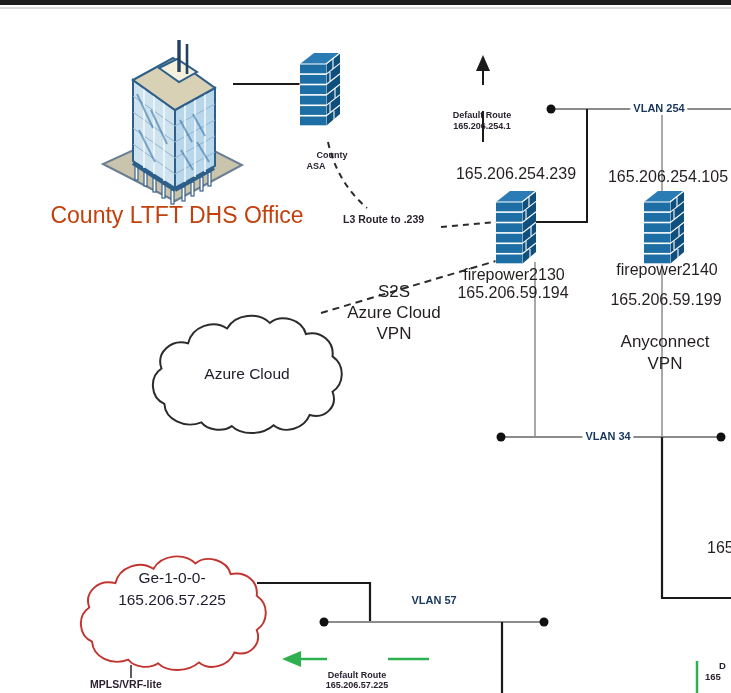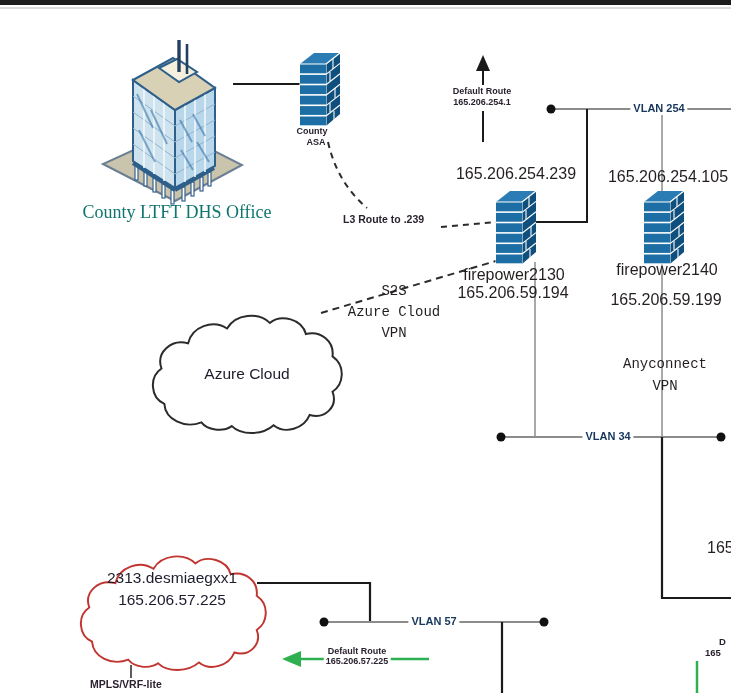--- a/index.html
+++ b/index.html
@@ -5,25 +5,25 @@
   html,body{margin:0;padding:0;}
   body{
     width:731px;height:693px;position:relative;overflow:hidden;background:#ffffff;
     font-family:"Liberation Sans",sans-serif;color:#1f1f1f;
   }
   .topbar{position:absolute;left:0;top:0;width:731px;height:5px;background:#1c1c1c;}
   .topline{position:absolute;left:0;top:7px;width:731px;height:2px;background:#dcdcdc;}
   .lbl{position:absolute;white-space:nowrap;color:#241f1f;}
   .ctr{transform:translateX(-50%);text-align:center;}
   .big{font-size:16px;line-height:18px;}
-  .blk{line-height:21px;font-size:14px;font-family:Liberation Mono, monospace;}
-  .small{font-size:9px;font-weight:bold;line-height:11px;color:#2b2230;}
+  .blk{line-height:21px;font-size:17px;}
+  .small{font-size:9px;font-weight:bold;line-height:11px;color:#2b2230;margin-top:24px;}
   .vlan{font-size:11px;font-weight:bold;color:#16365c;background:#fff;padding:0 3px;line-height:13px;}
   .routebold{font-size:10.5px;font-weight:bold;color:#2b2230;}
-  .title{font-size:18px;color:#0f766e;font-family:Liberation Serif, serif;}
+  .title{font-size:23px;color:#c2410c;}
   .cloudtxt{font-size:15.5px;line-height:21.5px;color:#1c1c2e;}
   .whitebg{background:#fff;padding:0 2px;}
   svg{position:absolute;left:0;top:0;}
 </style>
 </head>
 <body>
 
 <div class="topbar"></div>
 <div class="topline"></div>
 
@@ -146,21 +146,21 @@
     <line x1="92" y1="6" x2="92" y2="36" stroke="#23405e" stroke-width="2.6"></line>
   </g>
 
   <use href="#fw" transform="translate(300,50)"></use>
   <use href="#fw" transform="translate(496,188)"></use>
   <use href="#fw" transform="translate(644,188)"></use>
 </svg>
 
 <div class="lbl ctr title" style="left:177px;top:202px;">County LTFT DHS Office</div>
 
-<div class="lbl ctr small" style="left:312px;top:126px;">County</div>
+<div class="lbl ctr small" style="left:332px;top:126px;">County</div>
 <div class="lbl ctr small" style="left:316px;top:137px;">ASA</div>
 
 <div class="lbl routebold" style="left:343px;top:213px;">L3 Route to .239</div>
 
 <div class="lbl ctr small" style="left:482px;top:86px;">Default Route</div>
 <div class="lbl ctr small" style="left:482px;top:97px;">165.206.254.1</div>
 
 <div class="lbl ctr vlan" style="left:659px;top:102px;">VLAN 254</div>
 
 <div class="lbl ctr big" style="left:516px;top:165px;">165.206.254.239</div>
@@ -170,36 +170,36 @@
 <div class="lbl ctr big" style="left:513px;top:284px;">165.206.59.194</div>
 <div class="lbl ctr big" style="left:667px;top:261px;text-align:center;">firepower2140</div>
 <div class="lbl ctr big" style="left:666px;top:291px;">165.206.59.199</div>
 
 <div class="lbl ctr blk" style="left:394px;top:281px;">
   <div>S2S</div>
   <div>Azure Cloud</div>
   <div>VPN</div>
 </div>
 
-<div class="lbl ctr blk" style="left:665px;top:331px;line-height:22px;margin-top:22px;">
+<div class="lbl ctr blk" style="left:665px;top:331px;line-height:22px;">
   <div>Anyconnect</div>
   <div>VPN</div>
 </div>
 
 <div class="lbl ctr cloudtxt" style="left:247px;top:363px;">Azure Cloud</div>
 
 <div class="lbl ctr vlan" style="left:608px;top:430px;">VLAN 34</div>
 
 <div class="lbl ctr cloudtxt" style="left:172px;top:567px;">
-  <div>2313.desmiaegxx1</div>
+  <div>Ge-1-0-0-</div>
   <div>165.206.57.225</div>
 </div>
 
 <div class="lbl routebold" style="left:90px;top:678px;">MPLS/VRF-lite</div>
 
-<div class="lbl ctr vlan" style="left:434px;top:615px;">VLAN 57</div>
+<div class="lbl ctr vlan" style="left:434px;top:594px;">VLAN 57</div>
 
 <div class="lbl ctr small whitebg" style="left:357px;top:646px;">Default Route</div>
 <div class="lbl ctr small whitebg" style="left:357px;top:656px;">165.206.57.225</div>
 
 <div class="lbl big" style="left:707px;top:539px;">165</div>
 <div class="lbl small" style="left:719px;top:636px;font-size:9.5px;">D</div>
 <div class="lbl small" style="left:705px;top:647px;font-size:9.5px;">165</div>
 
 </body></html>

